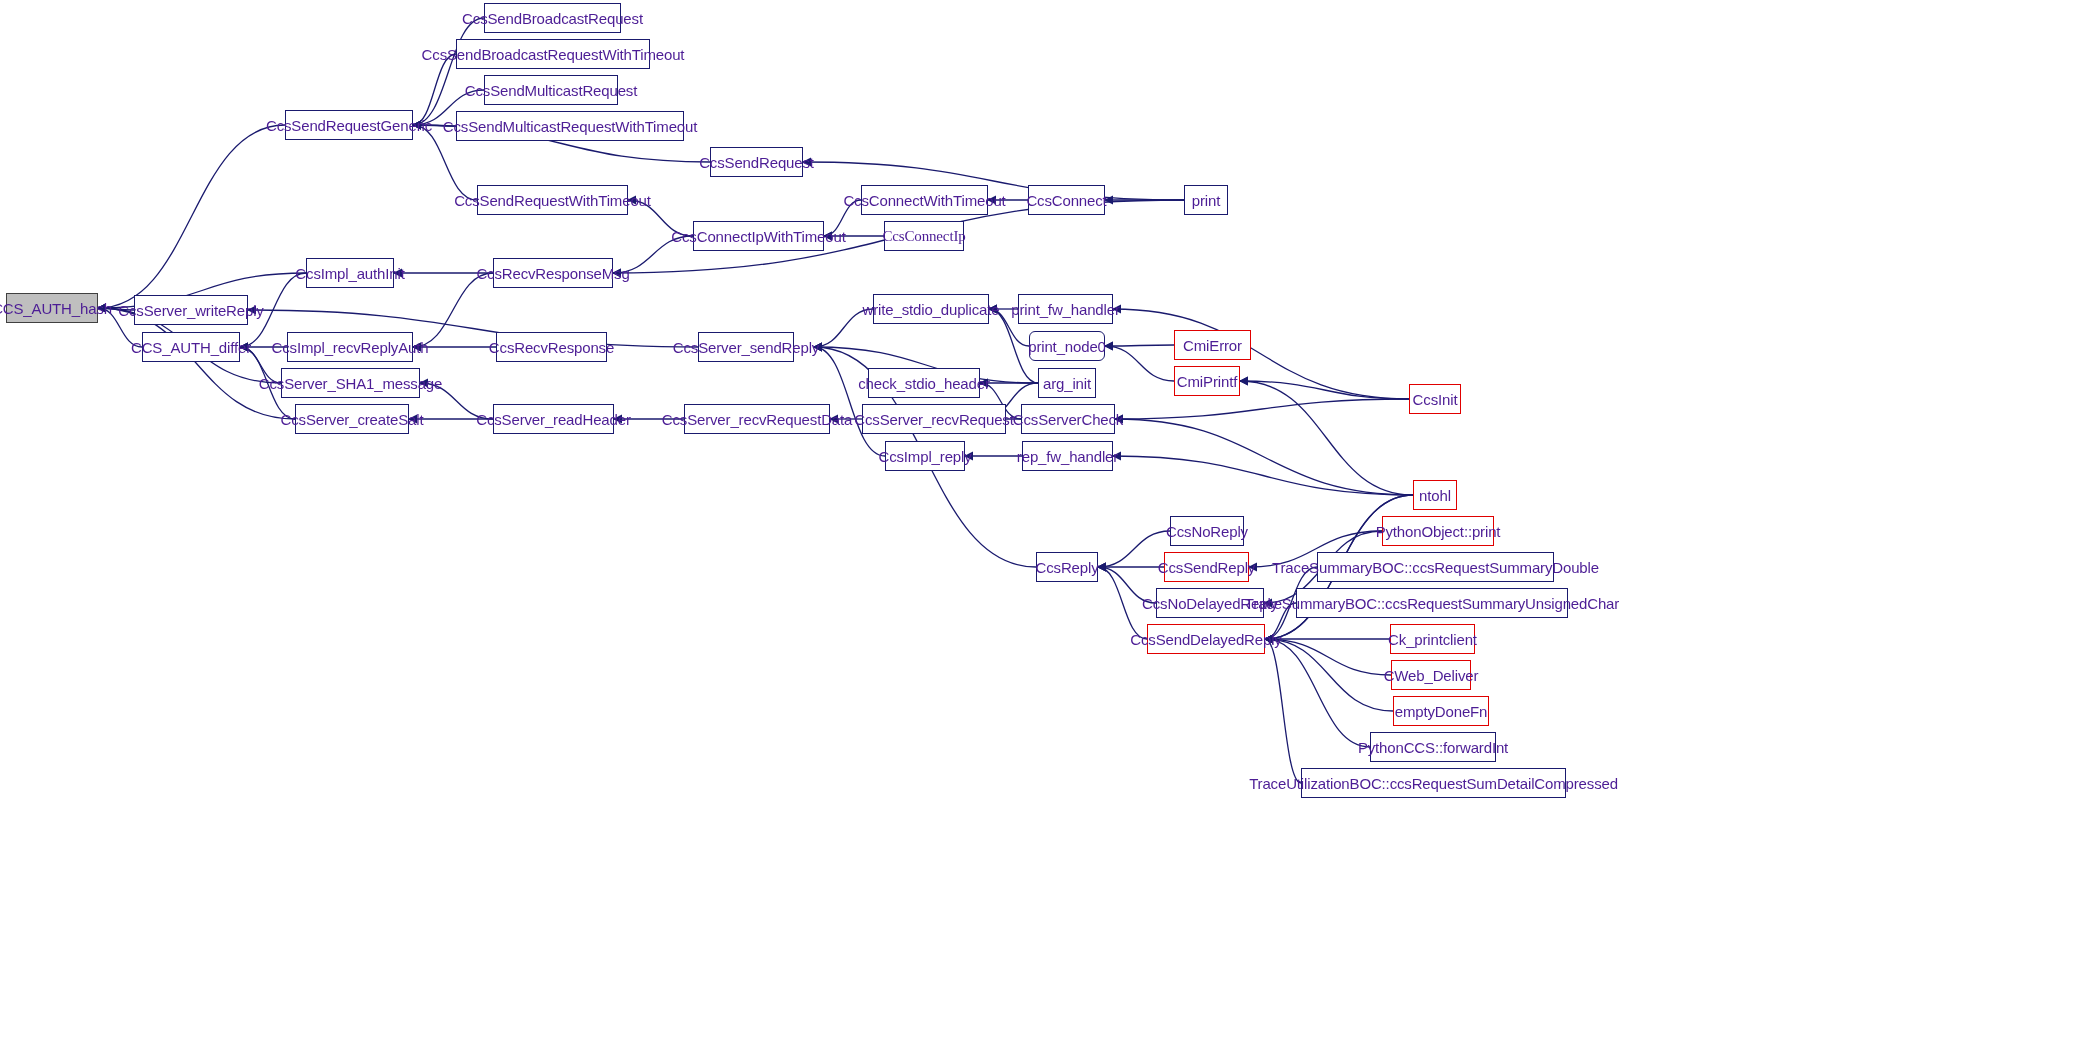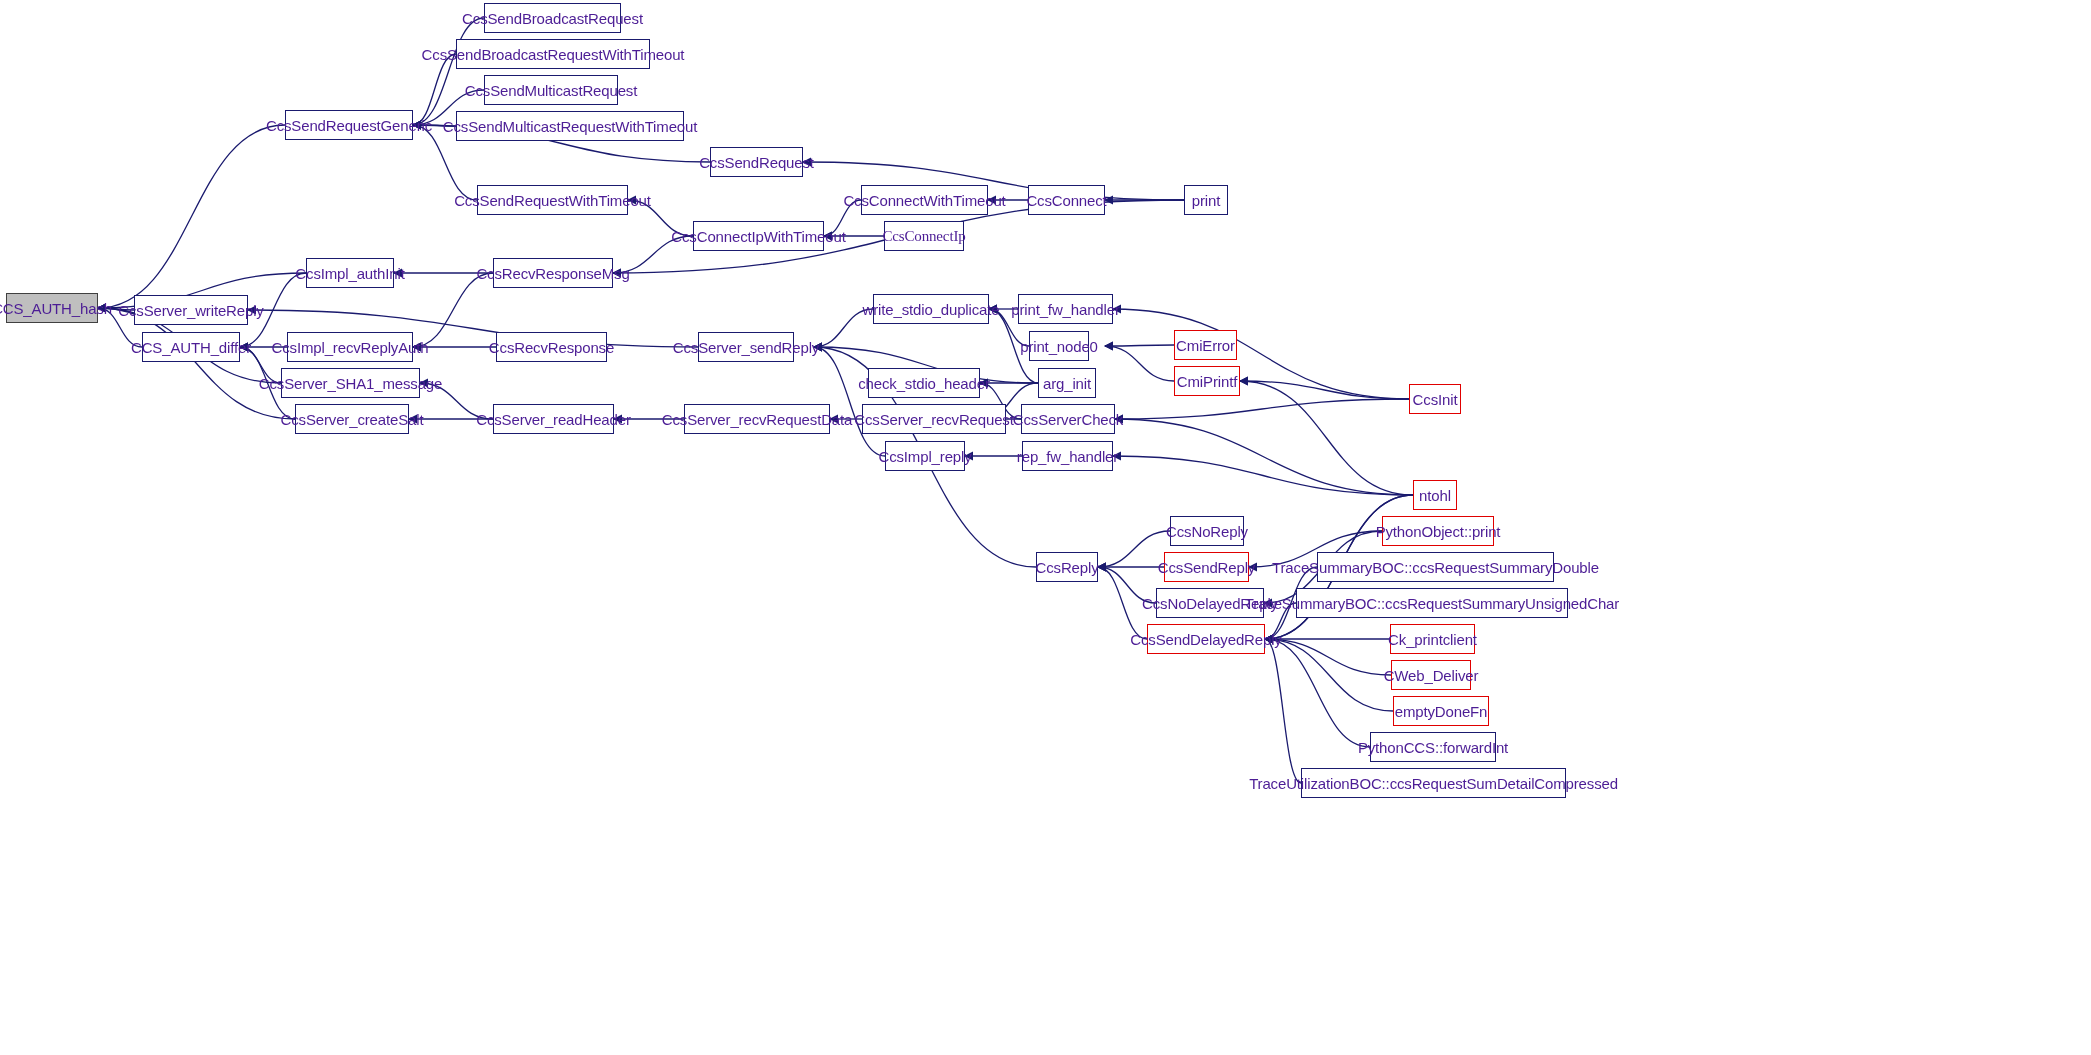--- a/index.html
+++ b/index.html
@@ -143,22 +143,22 @@
       <div class="node" style="left: 884px; top: 221px; width: 80px; font-family: Liberation Serif, serif;">CcsConnectIp</div>
       <div class="node" style="left: 306px; top: 258px; width: 88px;">CcsImpl_authInit</div>
       <div class="node" style="left: 493px; top: 258px; width: 120px;">CcsRecvResponseMsg</div>
       <div class="node" style="left: 134px; top: 295px; width: 114px;">CcsServer_writeReply</div>
       <div class="node" style="left: 873px; top: 294px; width: 116px;">write_stdio_duplicate</div>
       <div class="node" style="left: 1018px; top: 294px; width: 95px;">print_fw_handler</div>
       <div class="node" style="left: 142px; top: 332px; width: 98px;">CCS_AUTH_differ</div>
       <div class="node" style="left: 287px; top: 332px; width: 126px;">CcsImpl_recvReplyAuth</div>
       <div class="node" style="left: 496px; top: 332px; width: 111px;">CcsRecvResponse</div>
       <div class="node" style="left: 698px; top: 332px; width: 96px;">CcsServer_sendReply</div>
-      <div class="node" style="left: 1029px; top: 331px; width: 60px;">print_node0</div>
-      <div class="node red" style="left: 1174px; top: 330px; width: 63px; text-align: center;">CmiError</div>
+      <div class="node" style="left: 1029px; top: 331px; width: 76px; border-radius: 6px;">print_node0</div>
+      <div class="node red" style="left: 1174px; top: 330px; width: 77px; text-align: center;">CmiError</div>
       <div class="node red" style="left: 1174px; top: 366px; width: 66px;">CmiPrintf</div>
       <div class="node" style="left: 281px; top: 368px; width: 139px;">CcsServer_SHA1_message</div>
       <div class="node" style="left: 868px; top: 368px; width: 112px;">check_stdio_header</div>
       <div class="node" style="left: 1038px; top: 368px; width: 58px;">arg_init</div>
       <div class="node red" style="left: 1409px; top: 384px; width: 52px;">CcsInit</div>
       <div class="node" style="left: 295px; top: 404px; width: 114px;">CcsServer_createSalt</div>
       <div class="node" style="left: 493px; top: 404px; width: 121px;">CcsServer_readHeader</div>
       <div class="node" style="left: 684px; top: 404px; width: 146px;">CcsServer_recvRequestData</div>
       <div class="node" style="left: 862px; top: 404px; width: 144px;">CcsServer_recvRequest</div>
       <div class="node" style="left: 1021px; top: 404px; width: 94px;">CcsServerCheck</div>

